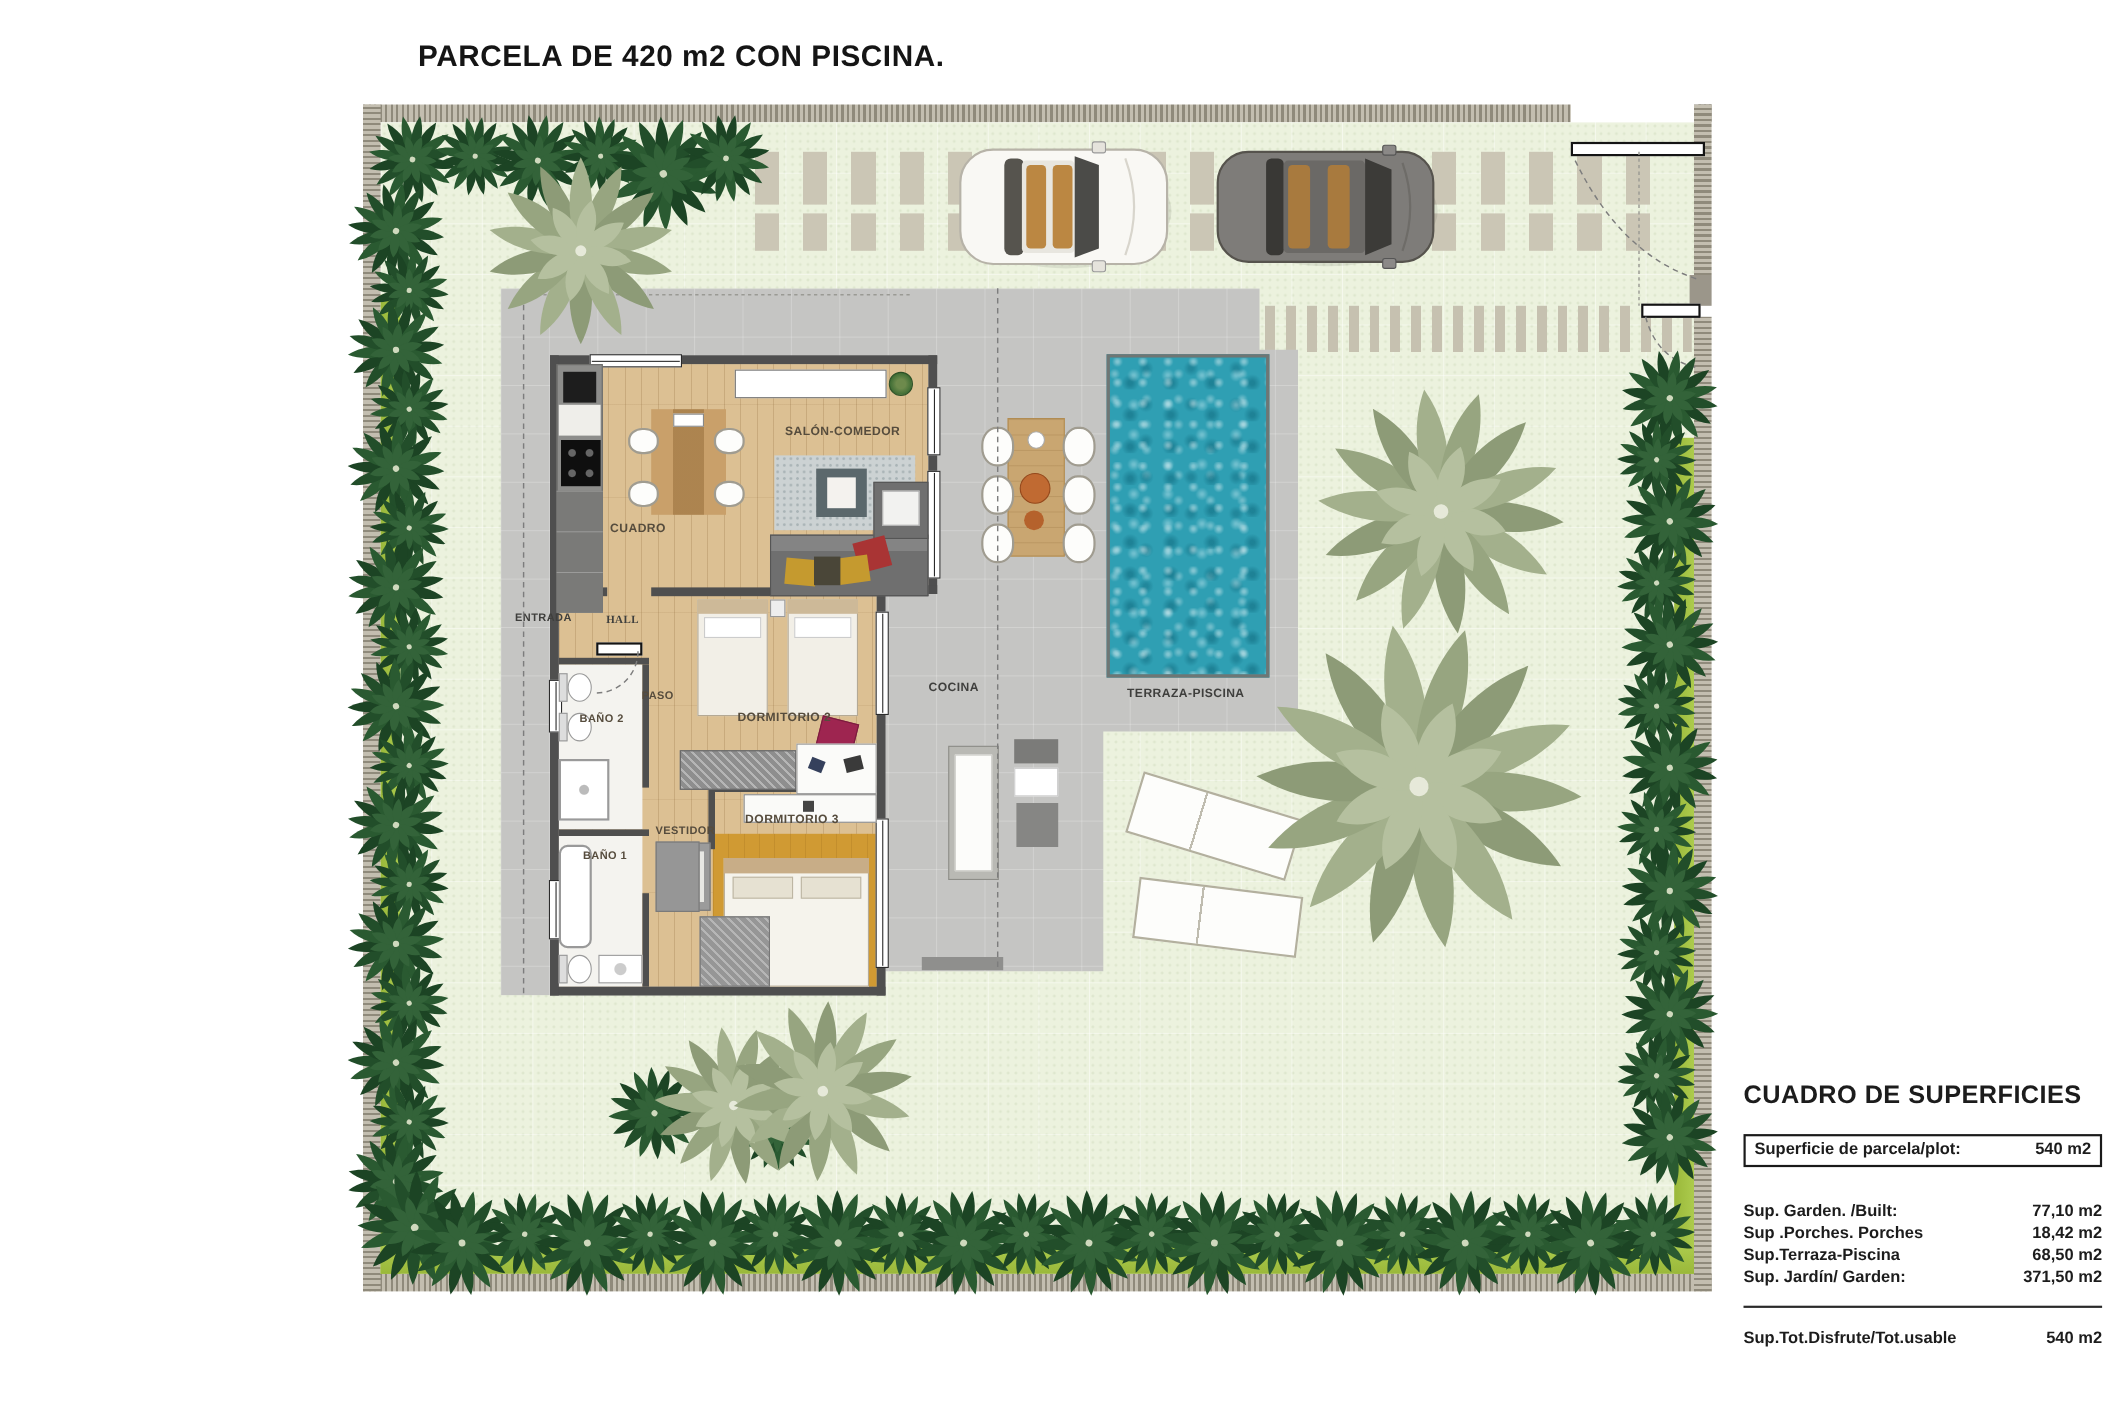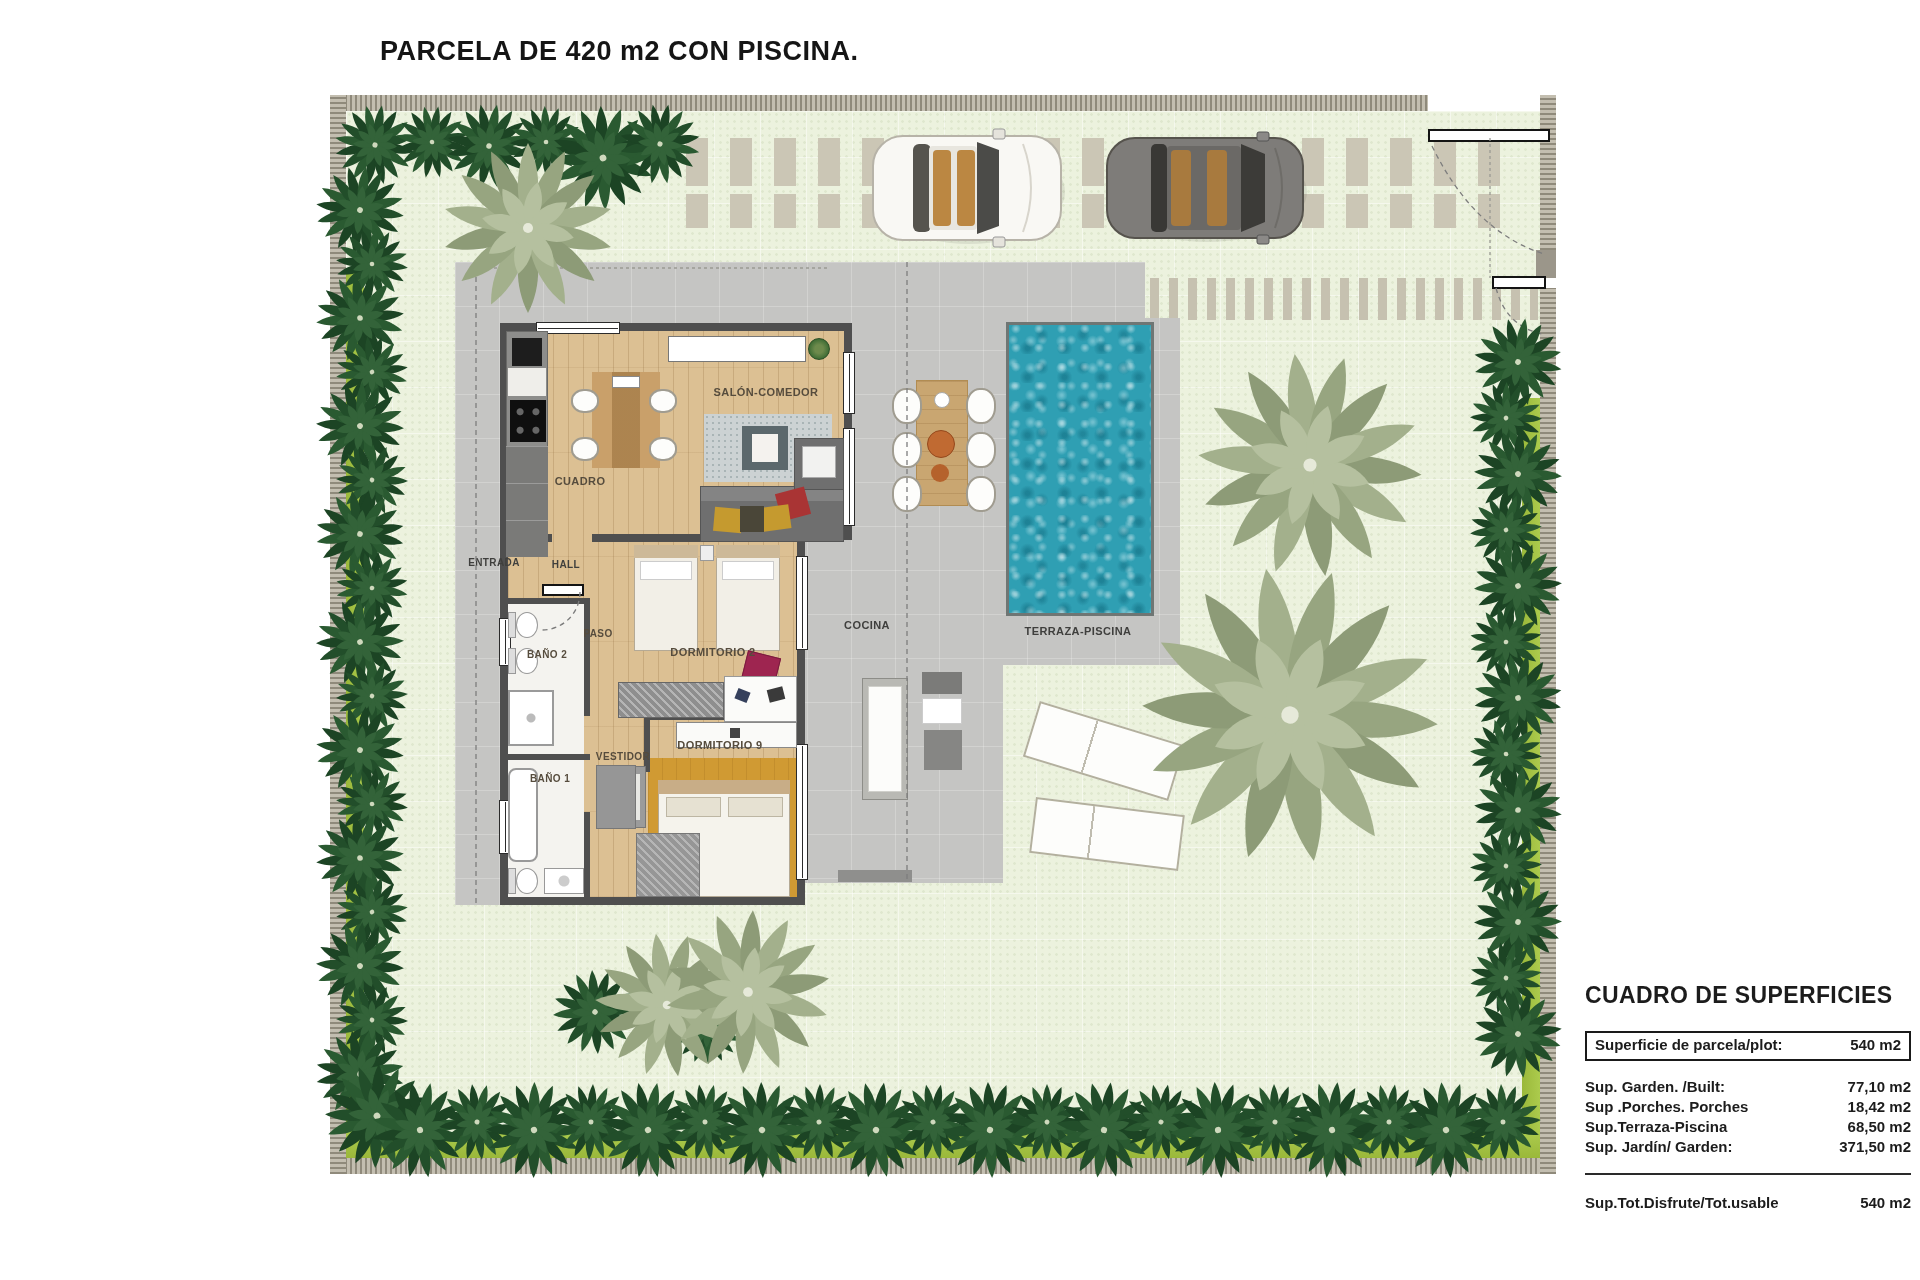--- a/index.html
+++ b/index.html
@@ -44,21 +44,21 @@
     letter-spacing:.4px;white-space:nowrap;}
   .lbl.gray{color:#3f3f3d;}
   .chair{position:absolute;background:#fdfdfb;border:2px solid #a09c90;border-radius:46%;}
   .dash-stripes{background:repeating-linear-gradient(90deg,#cbc6b5 0 22px,transparent 22px 44px);}
   .walkway{background:repeating-linear-gradient(90deg,#c6c1b0 0 9px,transparent 9px 19px);}
   .gate{position:absolute;background:#fff;border:2px solid #141414;}
   
   .stable{position:absolute;left:1585px;top:982px;width:326px;color:#1c1c1c;}
   .stable h2{margin:0 0 22px 0;font-size:23px;font-weight:700;letter-spacing:.4px;}
   .srow{display:flex;justify-content:space-between;font-size:15px;font-weight:700;line-height:20px;}
-  .sbox{border:2px solid #1a1a1a;padding:2px 8px 4px 8px;margin-bottom:16px;}
+  .sbox{border:2px solid #1a1a1a;padding:2px 8px 4px 8px;margin-bottom:30px;}
   .sdivider{border-top:2px solid #2a2a2a;margin-top:16px;}
   .stotal{margin-top:18px;}
   .overlay{position:absolute;left:0;top:0;pointer-events:none;}
   .dash{fill:none;stroke:#7d7d7d;stroke-width:1.3;stroke-dasharray:5 4;}
   .dash.faint{stroke:#9a9a94;stroke-dasharray:3 3;}
 </style>
 </head>
 <body>
 
 <div class="title">PARCELA DE 420 m2 CON PISCINA.</div>
@@ -214,27 +214,27 @@
 <div class="abs" style="left:924px;top:730px;width:38px;height:40px;background:#868684;"></div>
 
 <div class="abs" style="left:1028px;top:722px;width:152px;height:58px;background:#fdfdfb;border:2px solid #b3b09e;
   transform:rotate(17deg);background-image:linear-gradient(90deg,transparent 58px,rgba(150,145,125,.6) 58px,rgba(150,145,125,.6) 60px,transparent 60px);"></div>
 <div class="abs" style="left:1032px;top:806px;width:150px;height:56px;background:#fdfdfb;border:2px solid #b3b09e;
   transform:rotate(7deg);background-image:linear-gradient(90deg,transparent 56px,rgba(150,145,125,.6) 56px,rgba(150,145,125,.6) 58px,transparent 58px);"></div>
 
 <span class="lbl" style="left:766px;top:392px;">SALÓN-COMEDOR</span>
 <span class="lbl" style="left:580px;top:481px;">CUADRO</span>
 <span class="lbl gray" style="left:494px;top:562px;font-size:10px;">ENTRADA</span>
-<span class="lbl gray" style="left:566px;top:564px;font-size:10px;">HALL</span>
+<span class="lbl gray" style="left:566px;top:564px;font-size:10px;font-family:Liberation Serif, serif;">HALL</span>
 <span class="lbl" style="left:598px;top:633px;font-size:10px;">PASO</span>
 <span class="lbl" style="left:547px;top:654px;font-size:10px;">BAÑO 2</span>
 <span class="lbl" style="left:713px;top:652px;">DORMITORIO 2</span>
 <span class="lbl" style="left:623px;top:756px;font-size:10px;">VESTIDOR</span>
 <span class="lbl" style="left:550px;top:778px;font-size:10px;">BAÑO 1</span>
-<span class="lbl" style="left:720px;top:745px;">DORMITORIO 9</span>
+<span class="lbl" style="left:720px;top:745px;">DORMITORIO 3</span>
 <span class="lbl gray" style="left:867px;top:625px;">COCINA</span>
 <span class="lbl gray" style="left:1078px;top:631px;">TERRAZA-PISCINA</span>
 
 <svg class="overlay" width="1920" height="1280" viewBox="0 0 1920 1280">
   <defs>
       <g id="palmD">
         <path d="M0 1 C5 -10 7 -26 0 -40 C-7 -26 -5 -10 0 1 Z" fill="#1c4424" transform="rotate(0)"></path>
         <path d="M0 1 C5 -10 7 -26 0 -40 C-7 -26 -5 -10 0 1 Z" fill="#2a5a31" transform="rotate(22.5)"></path>
         <path d="M0 1 C5 -10 7 -26 0 -40 C-7 -26 -5 -10 0 1 Z" fill="#224e2a" transform="rotate(45)"></path>
         <path d="M0 1 C5 -10 7 -26 0 -40 C-7 -26 -5 -10 0 1 Z" fill="#1c4424" transform="rotate(67.5)"></path>

